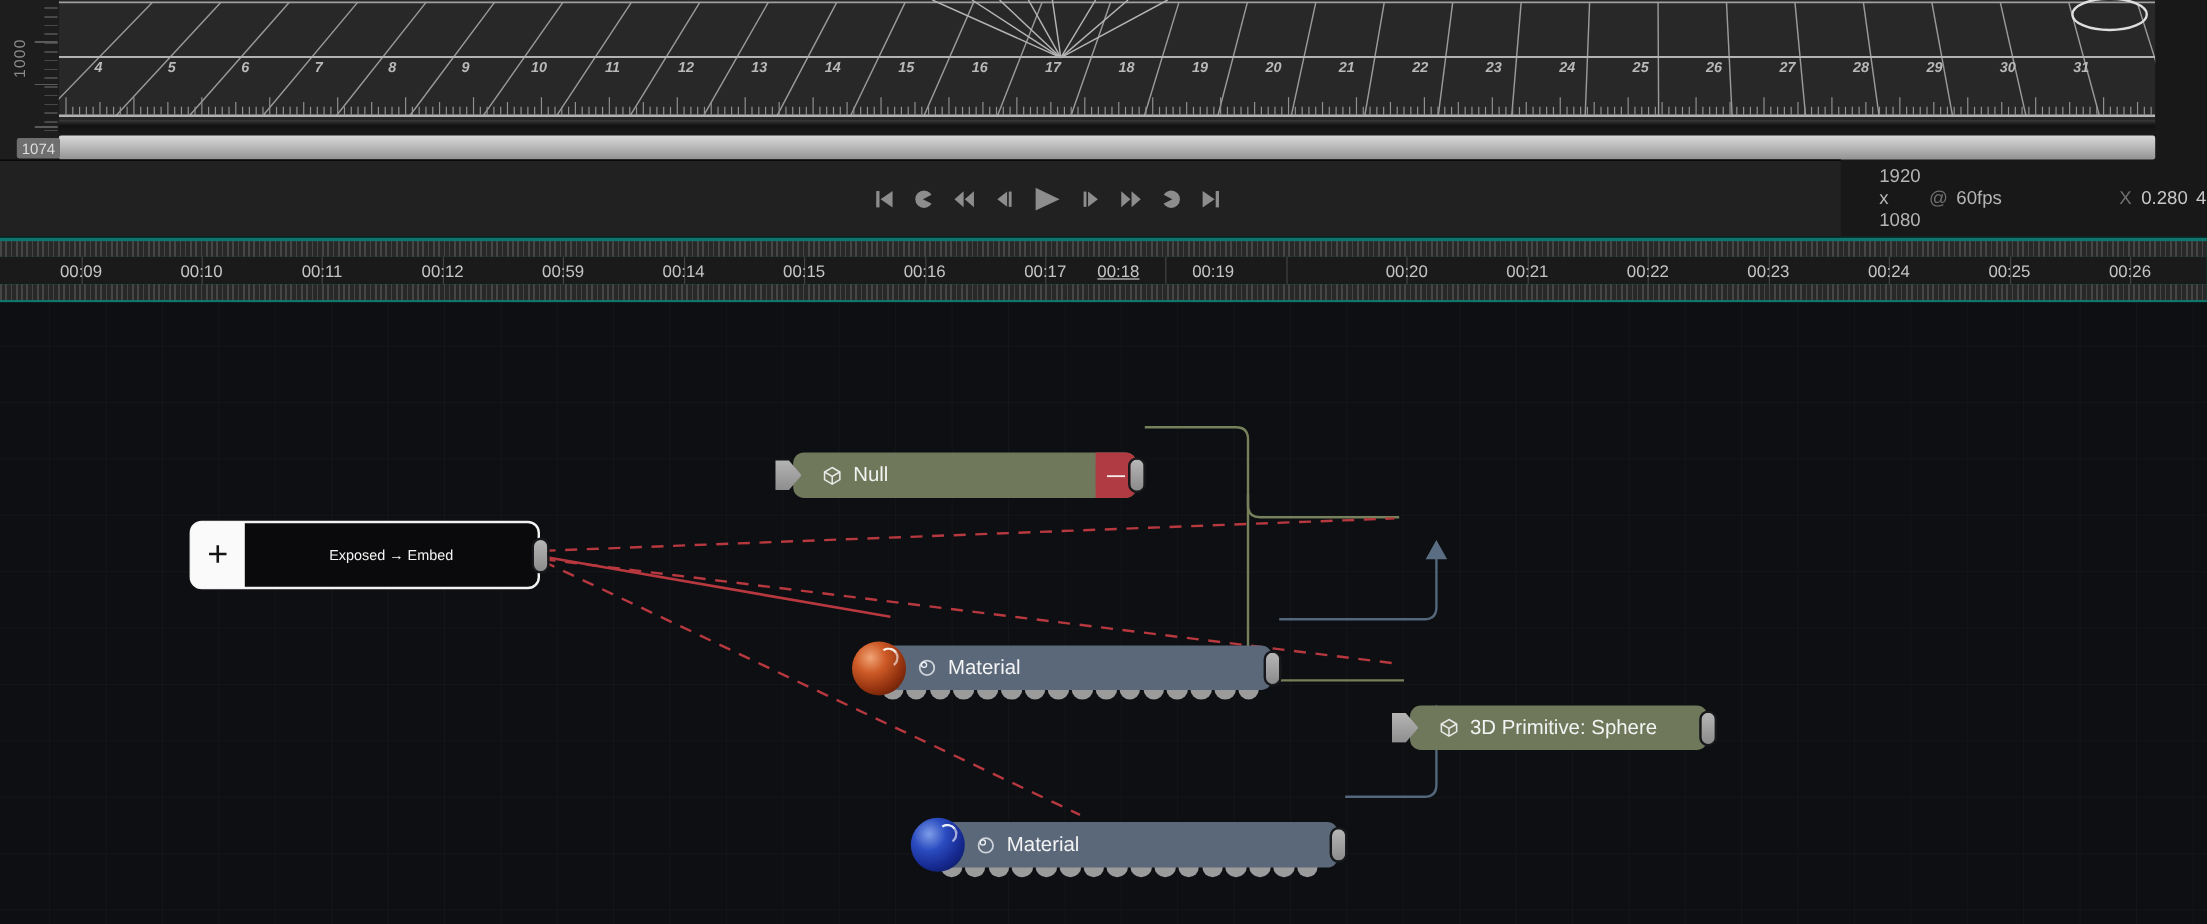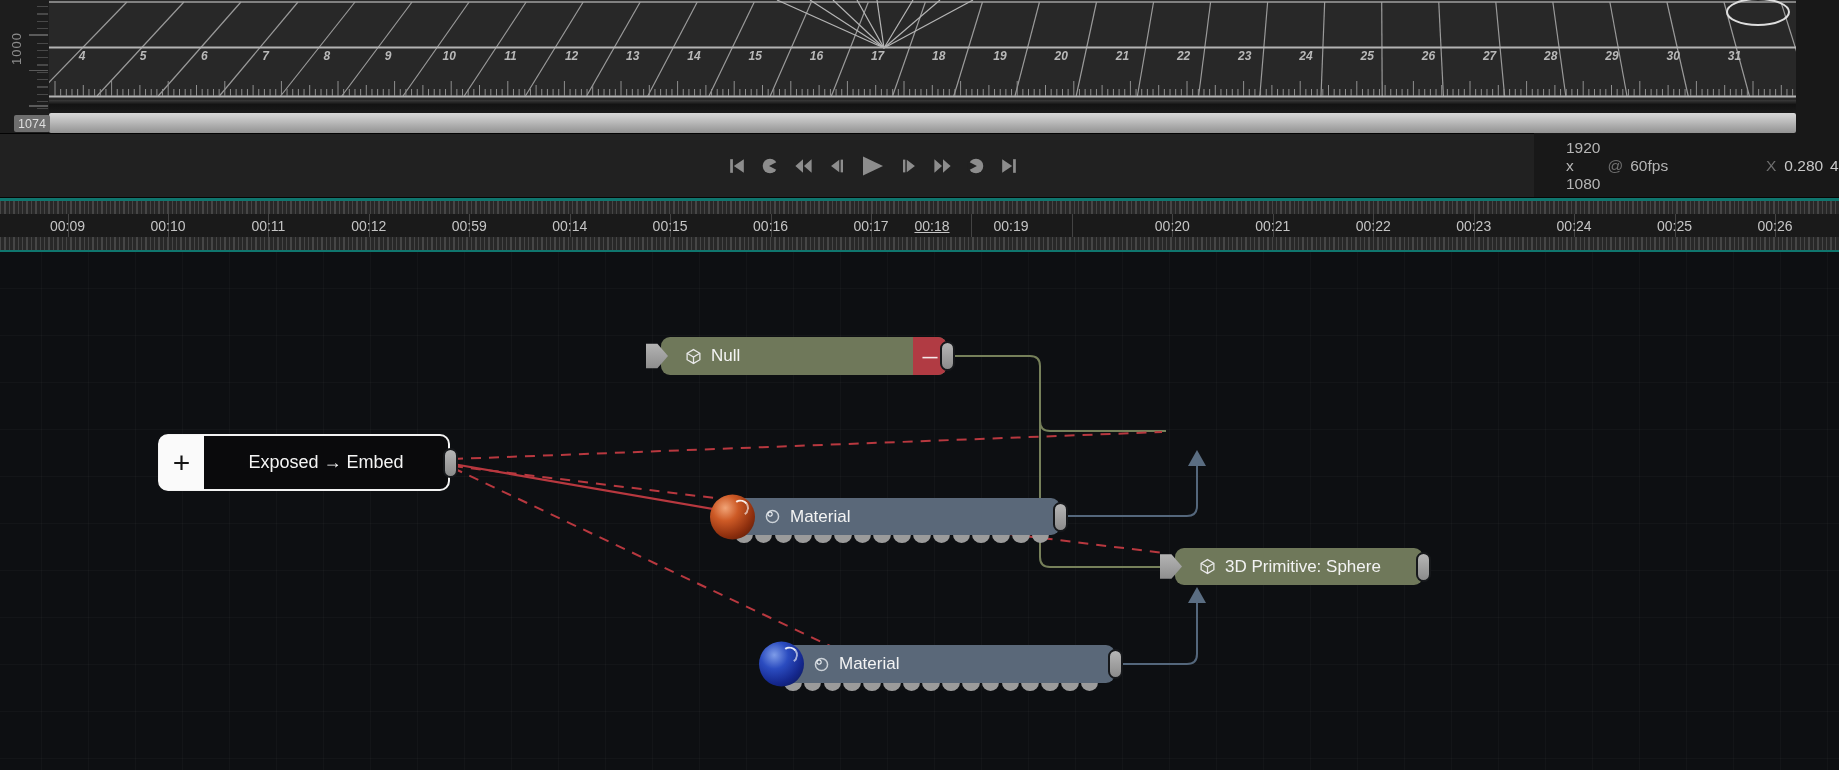--- a/index.html
+++ b/index.html
@@ -53,21 +53,21 @@
   .ruler-row{position:absolute;left:0;top:16px;width:100%;height:23px;background:#1a1a1a;}
   .tl-line{position:absolute;top:0;bottom:0;width:1px;background:#434343;}
   .tl-label{position:absolute;top:50%;transform:translate(-50%,-50%);color:#c5c5c5;font-size:14px;z-index:1;}
 
   
   .nodegraph{position:absolute;left:0;top:252px;width:1839px;height:518px;background-color:#0d0f12;
     background-image:linear-gradient(rgba(255,255,255,.025) 1px, transparent 1px),
                      linear-gradient(90deg, rgba(255,255,255,.025) 1px, transparent 1px);
     background-size:47px 47px;background-position:-6px -11px;overflow:hidden;}
   .wires{position:absolute;left:0;top:0;z-index:0;}
-  .node{position:absolute;}
+  .node{position:absolute;margin-top:40px;}
   .node .body{position:absolute;inset:0;border-radius:9px;display:flex;align-items:center;
     padding-left:24px;gap:9px;z-index:1;}
   .olive .body{background:var(--node-olive);}
   .slate .body{background:var(--node-slate);padding-left:46px;}
   .nlabel{color:#f3f3f3;font-size:17px;white-space:nowrap;}
   .conn-in{position:absolute;left:-15px;top:50%;transform:translateY(-50%);width:22px;height:28px;
     background:linear-gradient(#b6b6b6,#8b8b8b);
     clip-path:polygon(0 6%,52% 6%,100% 50%,52% 94%,0 94%);z-index:2;border:none;padding:0;cursor:pointer;}
   .conn-out{position:absolute;right:-8px;top:50%;transform:translateY(-50%);width:15px;height:30px;
     background:linear-gradient(#b6b6b6,#8b8b8b);border:2px solid #16181b;border-radius:8px;z-index:2;
@@ -86,21 +86,21 @@
     border:2px solid transparent;border-top-color:rgba(255,255,255,.9);border-right-color:rgba(255,255,255,.6);
     transform:rotate(10deg);}
   .icon{display:flex;align-items:center;}
   
   .exposed{position:absolute;left:158px;top:182px;width:292px;height:57px;background:#0a0a0c;
     border:2px solid #f2f2f2;border-radius:10px;z-index:1;}
   .plus-cell{position:absolute;left:-1px;top:-1px;bottom:-1px;width:45px;background:#fafafa;
     border-radius:8px 0 0 8px;display:flex;align-items:center;justify-content:center;
     font-size:30px;font-weight:300;color:#141414;border:none;cursor:pointer;}
   .exposed-label{position:absolute;left:44px;right:0;top:0;bottom:0;display:flex;align-items:center;
-    justify-content:center;color:#f5f5f5;font-size:18px;}
+    justify-content:center;color:#f5f5f5;font-size:12px;}
   .exposed .conn-out{right:-10px;}
 </style>
 </head>
 <body>
 
 <div class="stage">
 
   <div class="viewport">
     <div class="v-ruler">
       <div class="v-ruler-ticks"></div>

